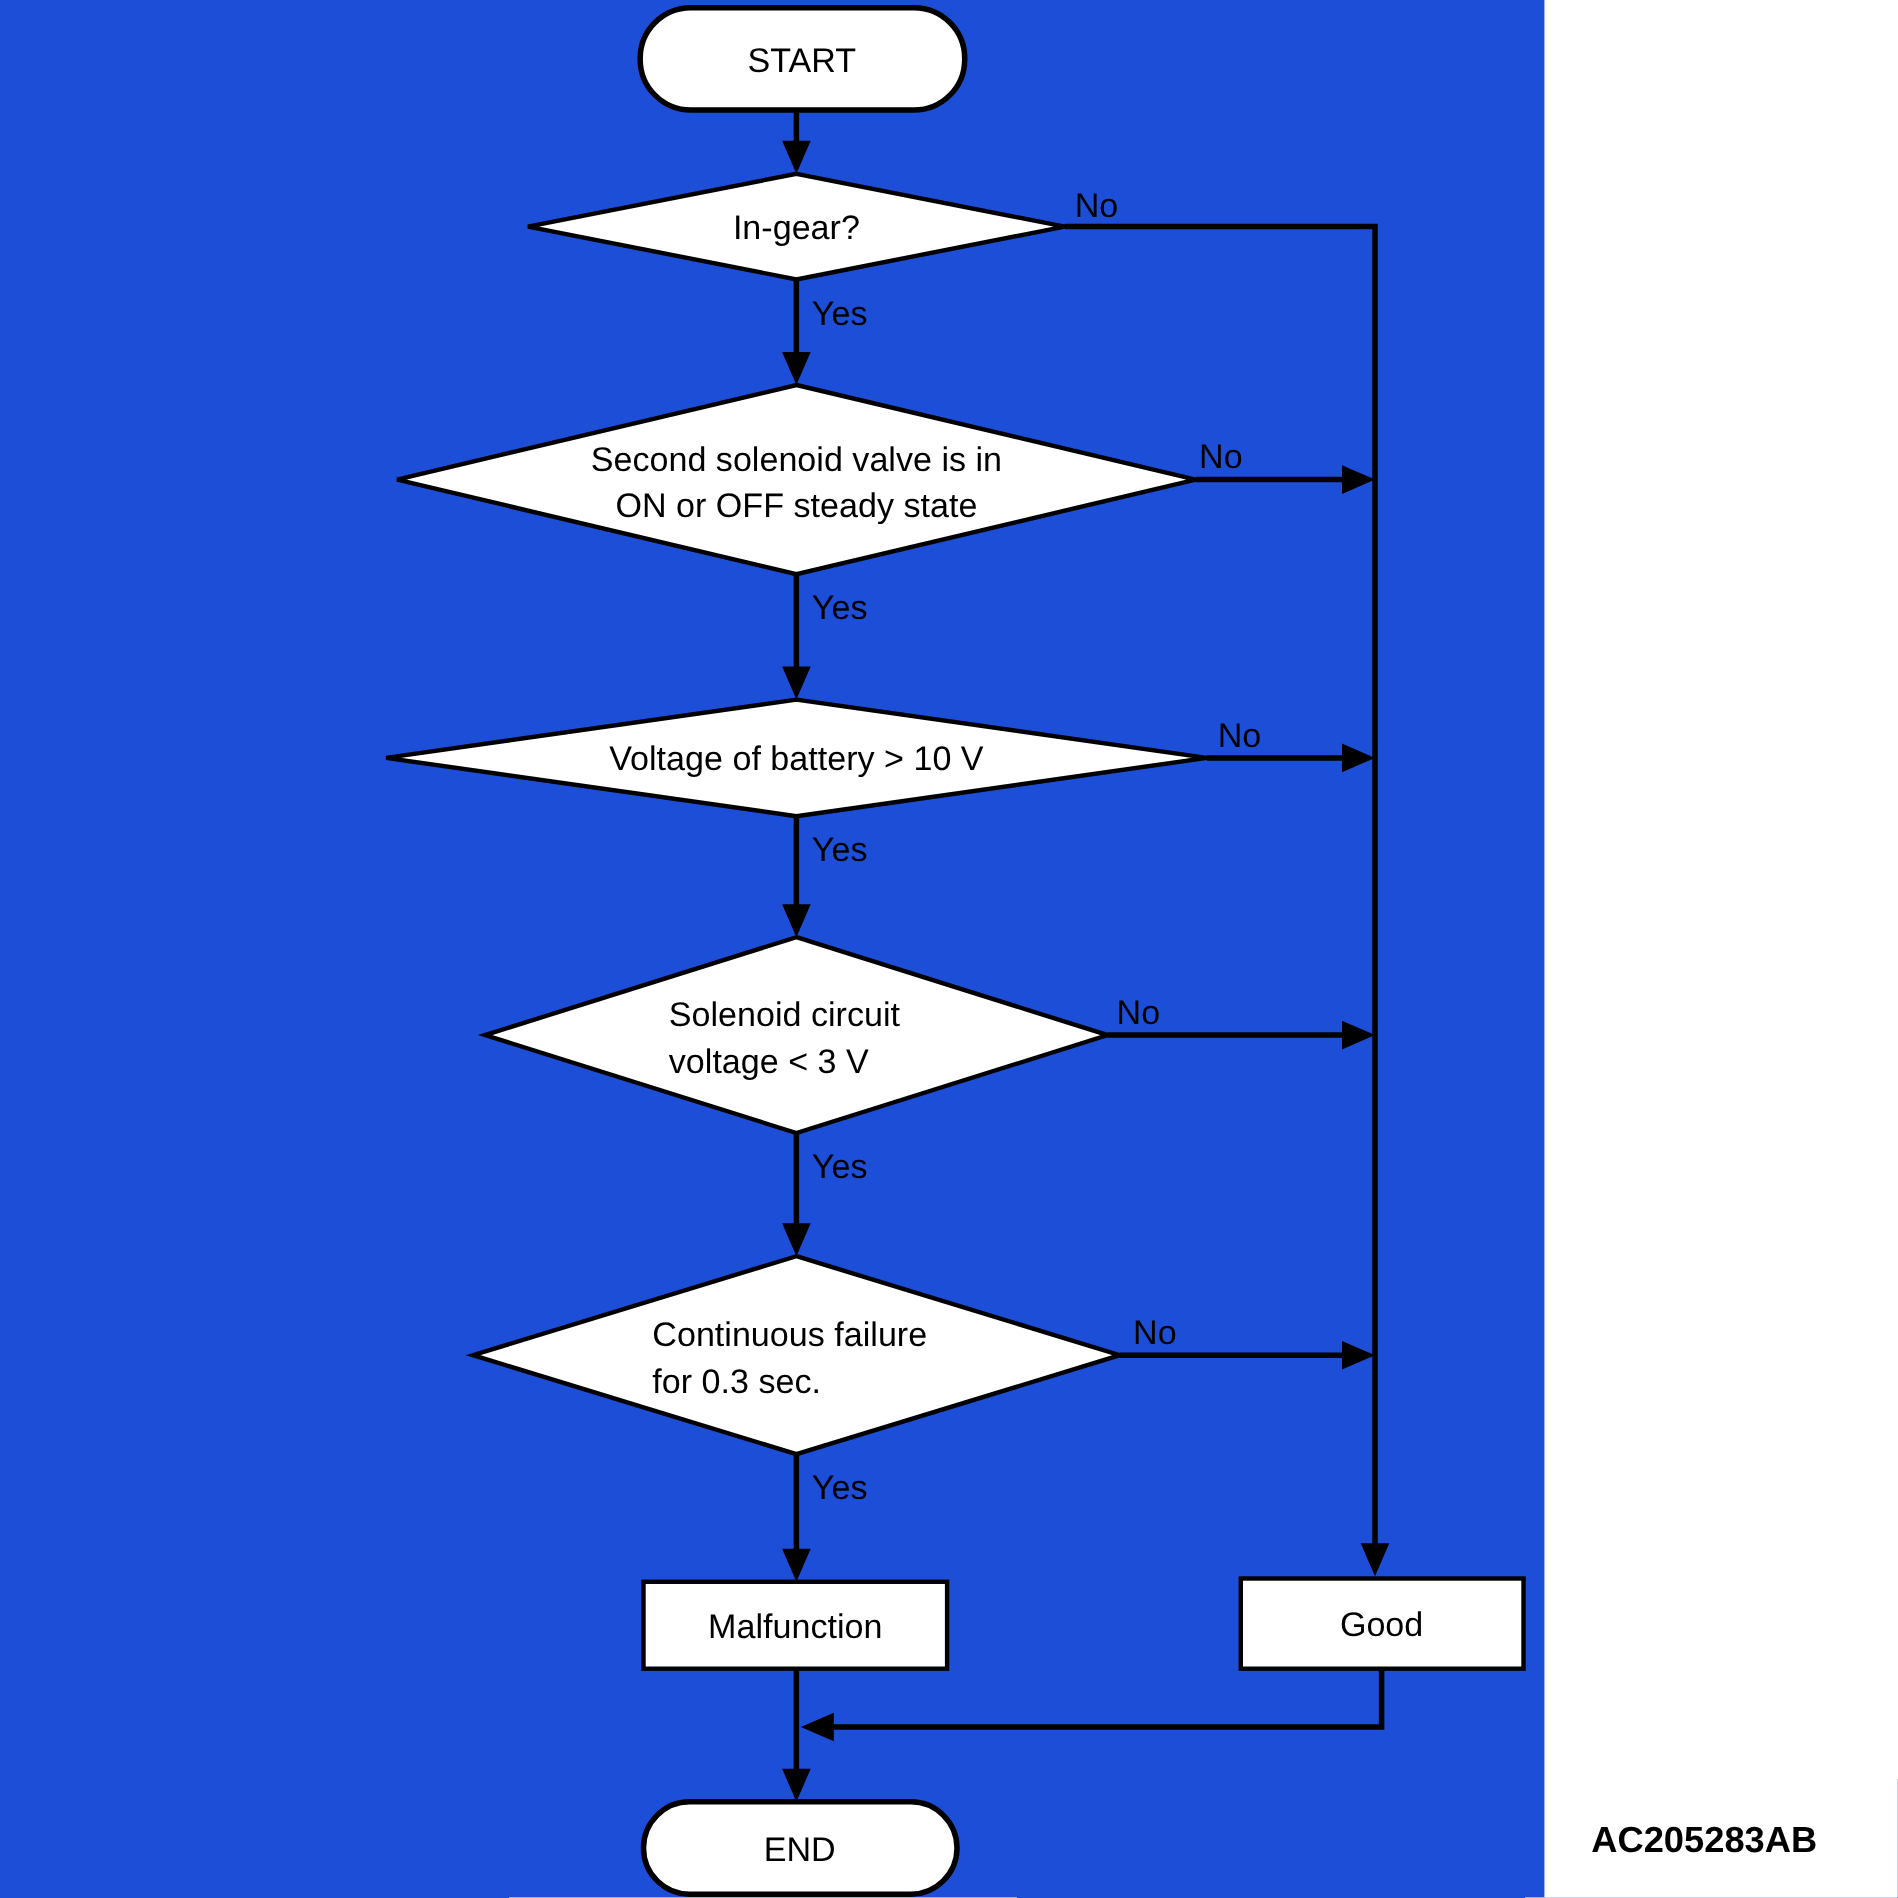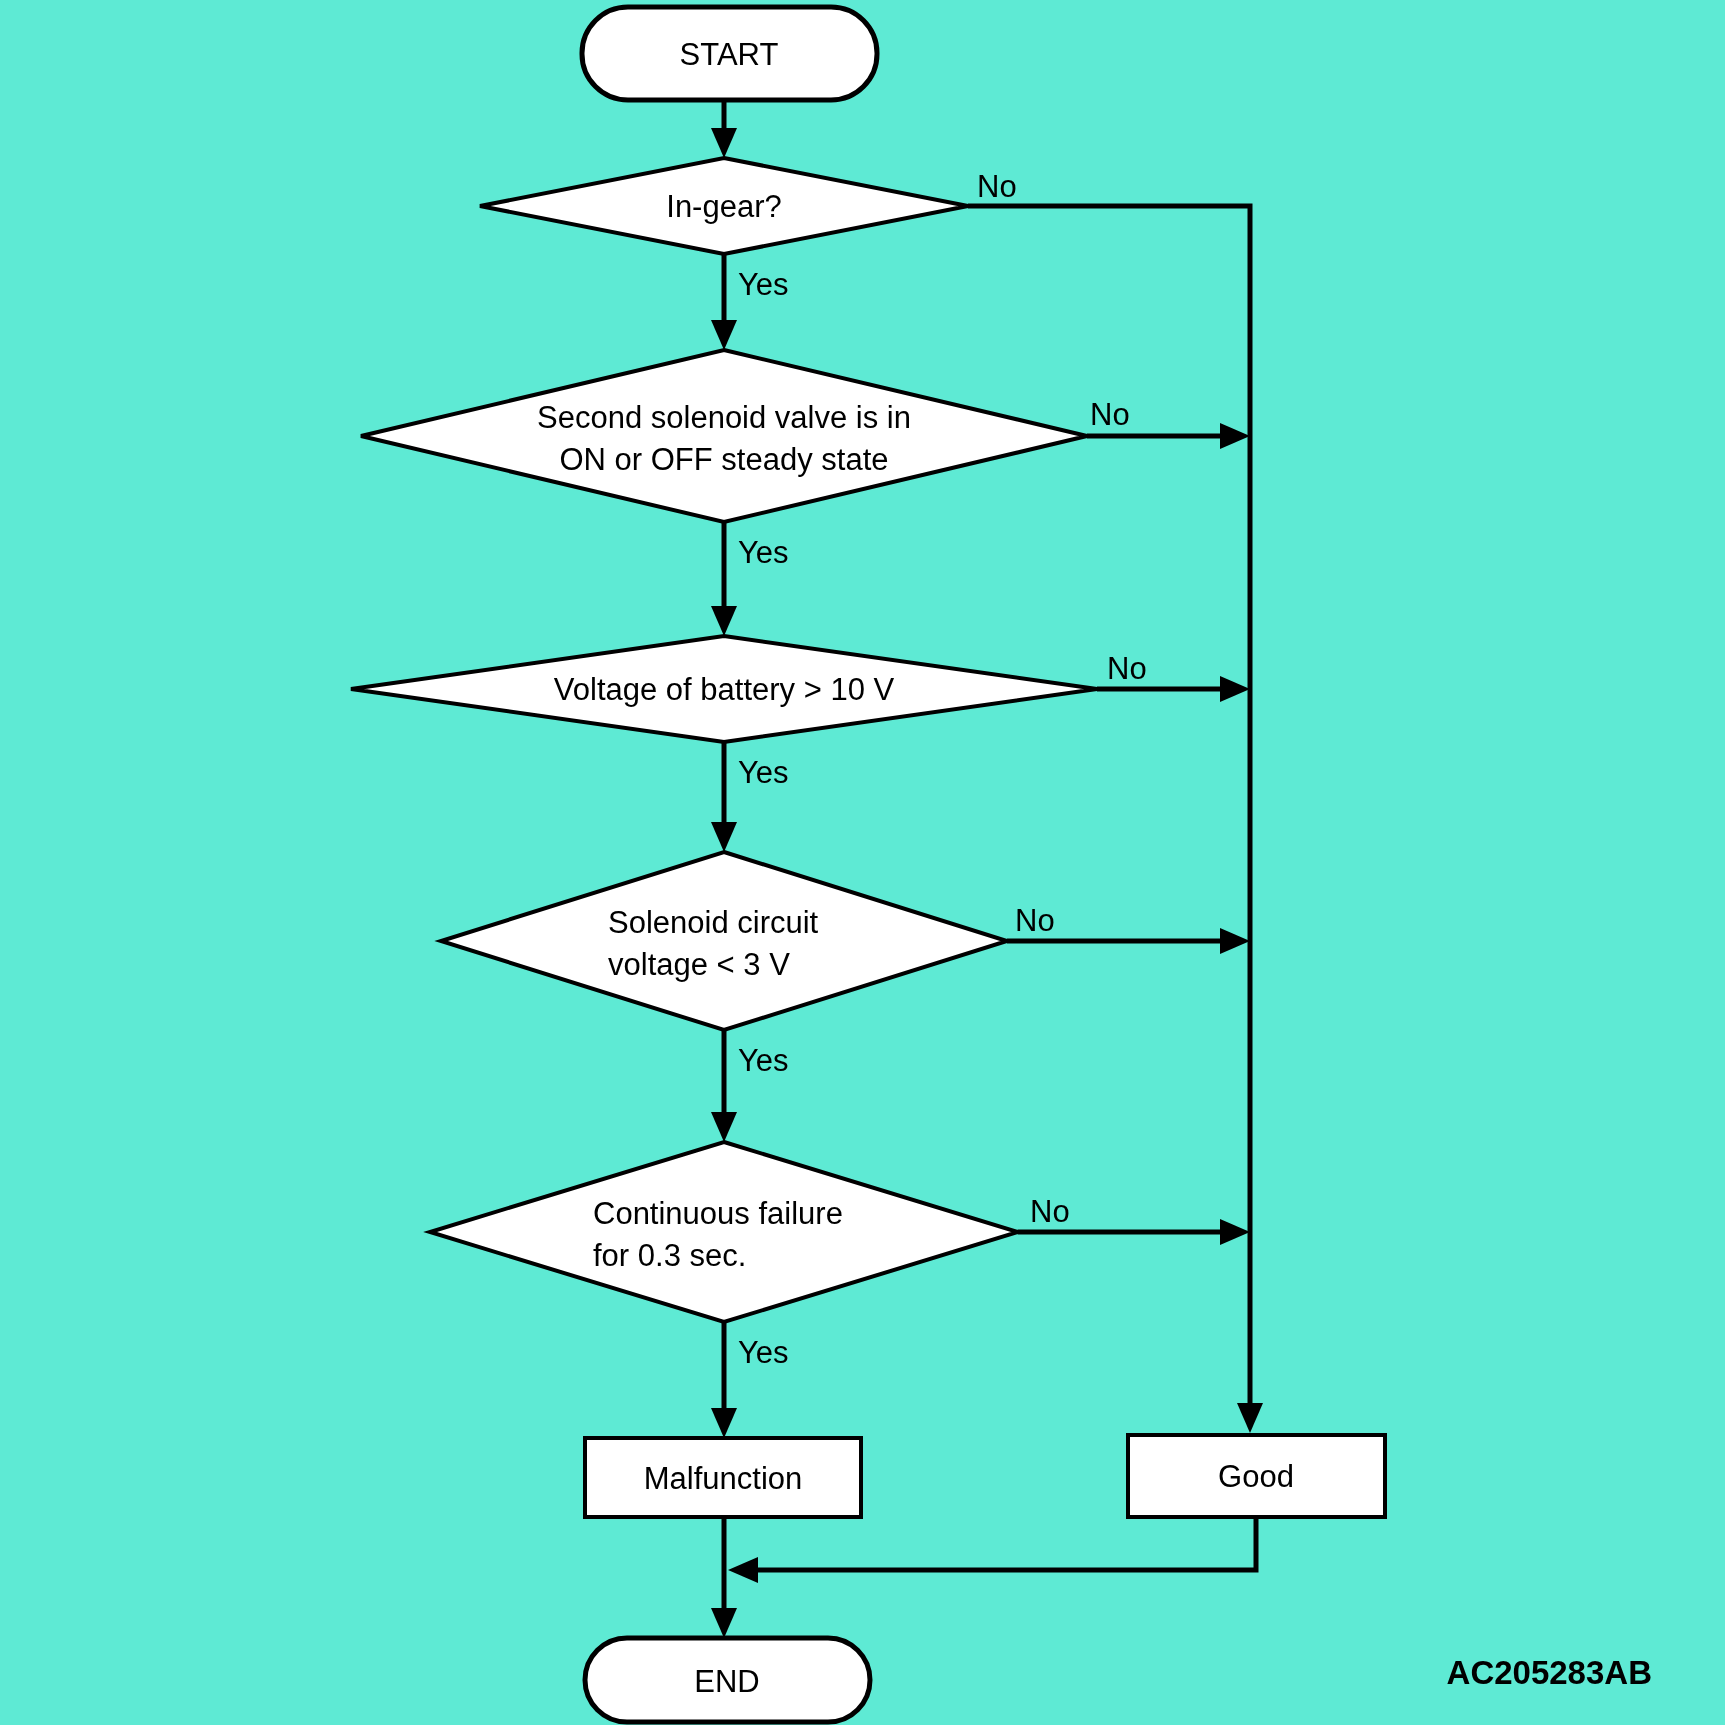--- a/index.html
+++ b/index.html
@@ -1,23 +1,23 @@
 <!DOCTYPE html>
 <html><head>
 <meta charset="utf-8">
 <style>
   html, body {
     margin: 0;
     padding: 0;
     background: #ffffff;
   }
   .page {
-    width: 1725px;
+    width: 1404px;
     height: 1725px;
-    background: #5eead4;
+    background: #1d4ed8;
     position: relative;
   }
   svg text {
     font-family: "Liberation Sans", sans-serif;
     fill: #000000;
   }
   .node-label, .edge-label {
     font-size: 31px;
   }
   .watermark {

